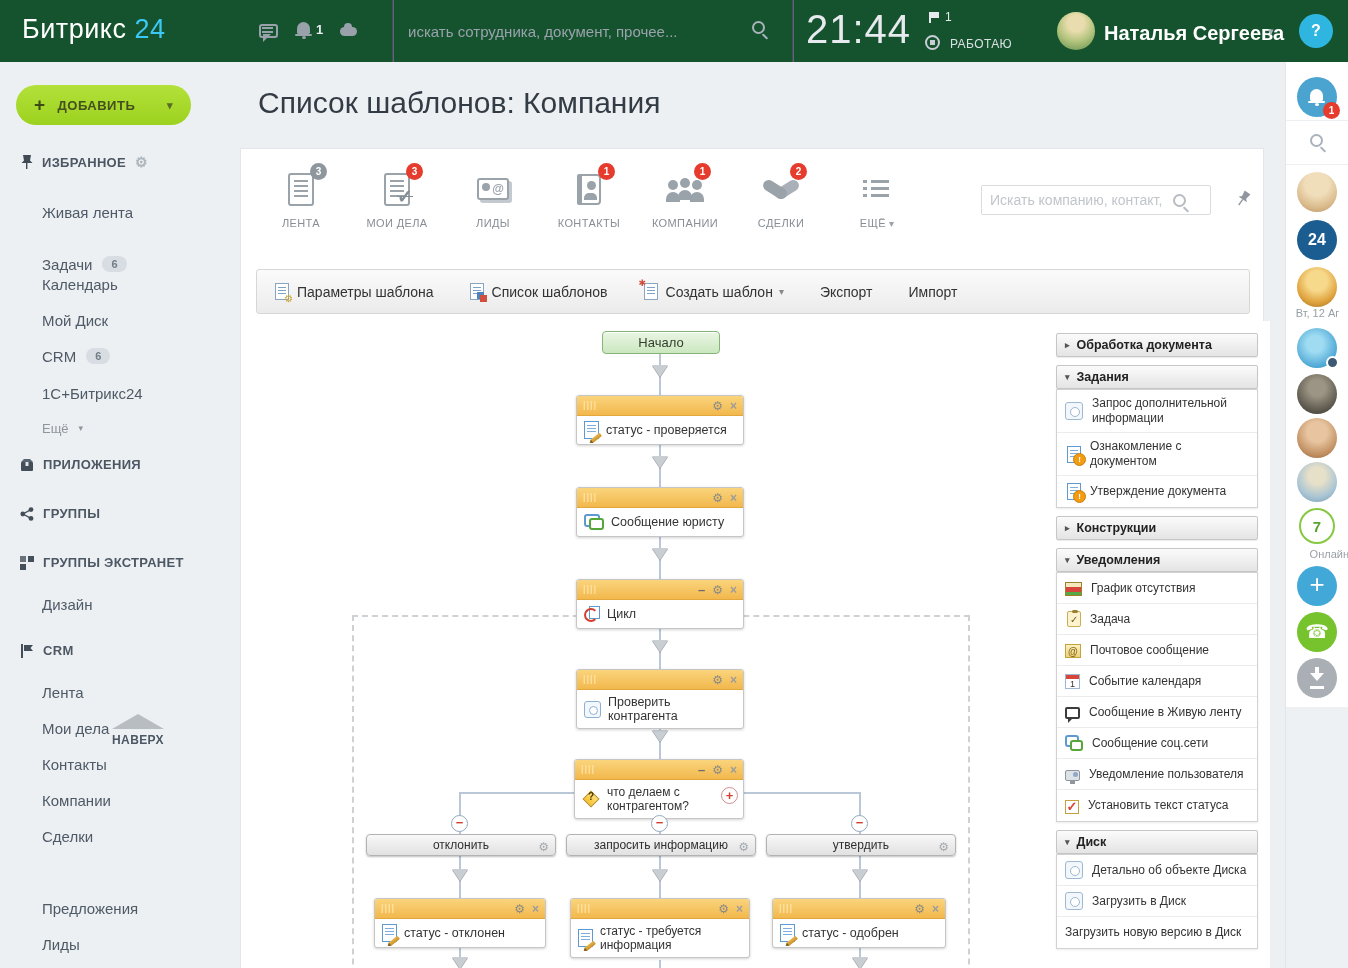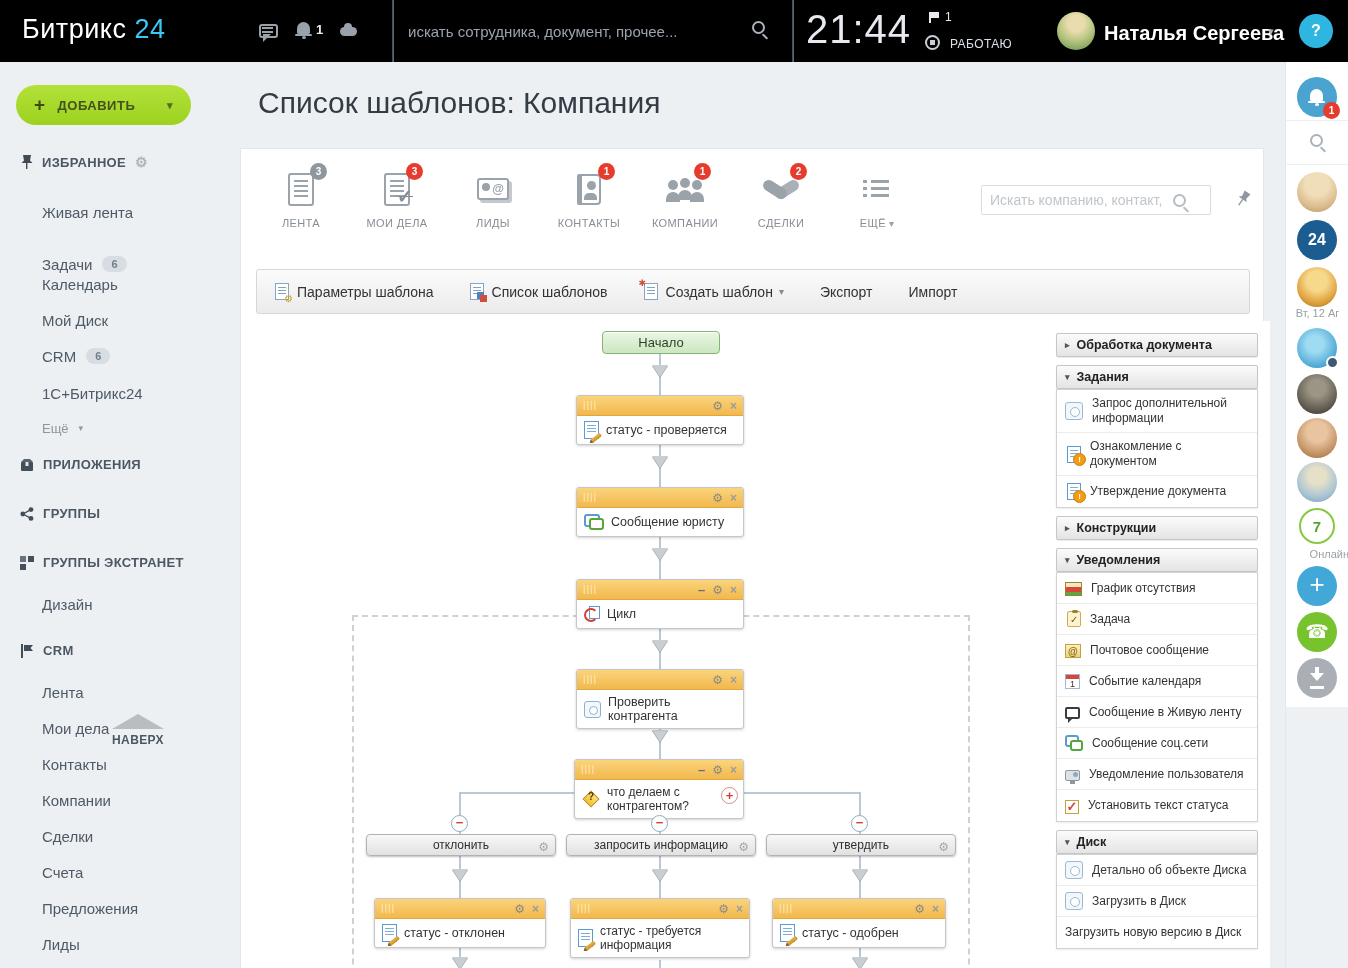--- a/index.html
+++ b/index.html
@@ -1,20 +1,20 @@
 <!DOCTYPE html>
 <html><head>
 <meta charset="utf-8">
 <style>
   * { margin:0; padding:0; box-sizing:border-box; }
   html,body { width:1348px; height:968px; overflow:hidden;
     font-family:"Liberation Sans", sans-serif; background:#edf0f3; position:relative; }
 
   
-  .topbar { position:absolute; left:0; top:0; width:1348px; height:62px; background:#000000; }
+  .topbar { position:absolute; left:0; top:0; width:1348px; height:62px; background:#14532d; }
   .tb-div { position:absolute; top:0; height:62px; width:1px; background:#454e59; box-shadow:1px 0 0 #5d6772; }
   .logo { position:absolute; left:22px; top:14px; font-size:27px; color:#fff; font-weight:400; letter-spacing:.5px; }
   .logo .l24 { color:#3bc8f5; }
   .chat-ic { left:259px; top:24px; width:19px; height:14px; border:2px solid #99a1ab; border-radius:3px; position:absolute; }
   .chat-ic::before { content:''; position:absolute; left:2px; bottom:-6px; border:4px solid transparent; border-top-color:#99a1ab; border-left-color:#99a1ab; }
   .chat-ic i { position:absolute; left:1px; top:1px; width:11px; height:2px; background:#99a1ab; box-shadow:0 4px 0 #99a1ab; }
   .bell { width:13px; height:12px; background:#99a1ab; border-radius:7px 7px 2px 2px; position:absolute; }
   .bell::before { content:''; position:absolute; left:-2px; bottom:-2px; width:17px; height:2px; background:inherit; border-radius:1px; }
   .bell::after { content:''; position:absolute; left:4.5px; bottom:-5px; width:4px; height:3px; background:inherit; border-radius:50%; }
   .tb-bell { left:297px; top:22px; }
@@ -344,23 +344,20 @@
     </div>
   <div class="sb-item" style="top:684px;">
       <span>Контакты</span>
     </div>
   <div class="sb-item" style="top:720px;">
       <span>Компании</span>
     </div>
   <div class="sb-item" style="top:756px;">
       <span>Сделки</span>
     </div>
-  <div class="sb-item" style="top:792px;">
-      <span>Счета</span>
-    </div>
   <div class="sb-item" style="top:828px;">
       <span>Предложения</span>
     </div>
   <div class="sb-item" style="top:864px;">
       <span>Лиды</span>
     </div>
 
   <div class="backtop">
     <div class="backtop-tri"></div>
     <div class="backtop-lbl">НАВЕРХ</div>

